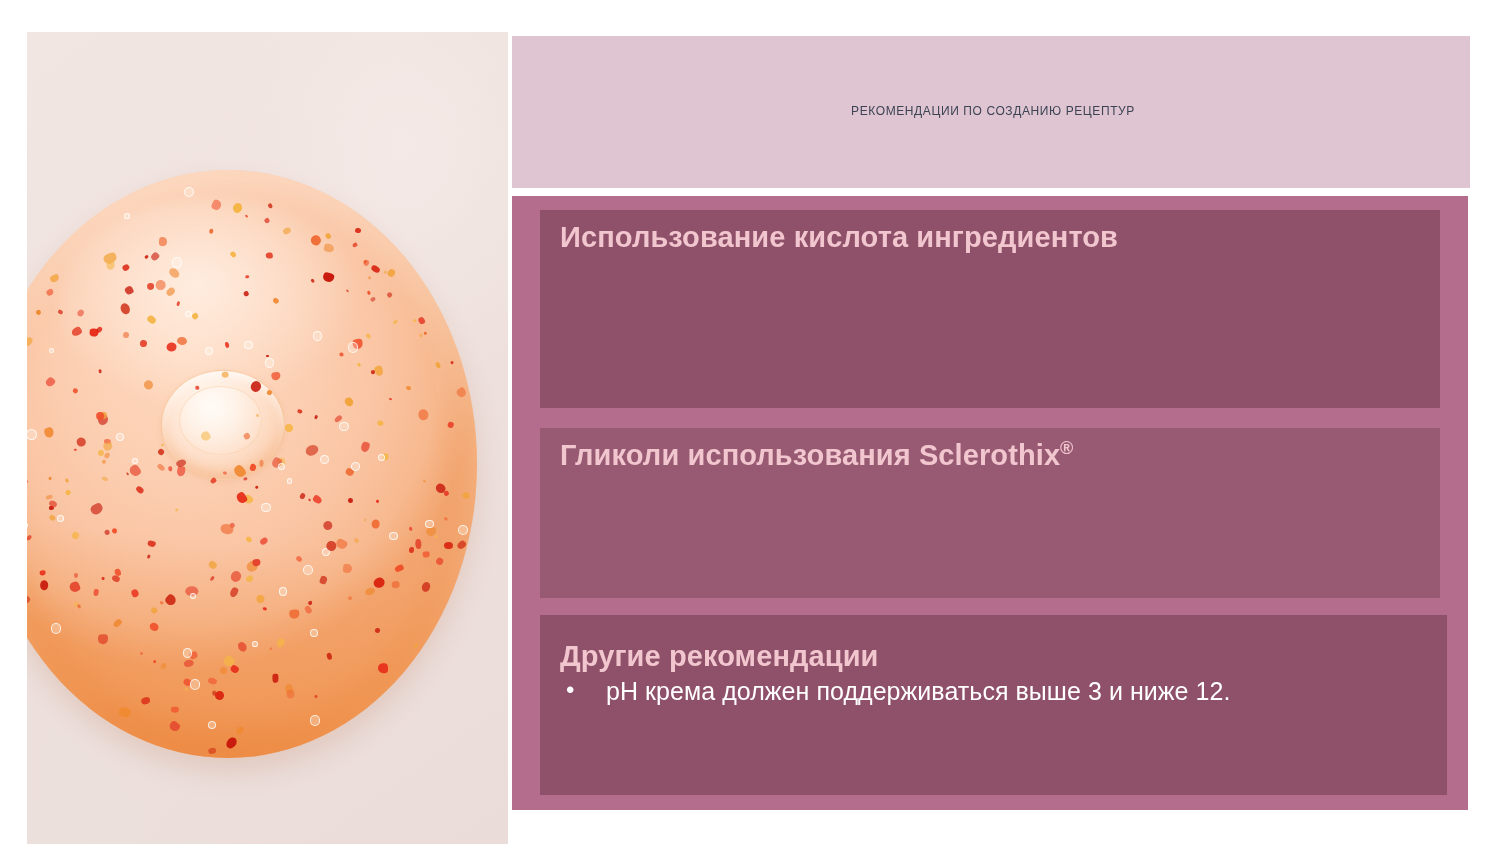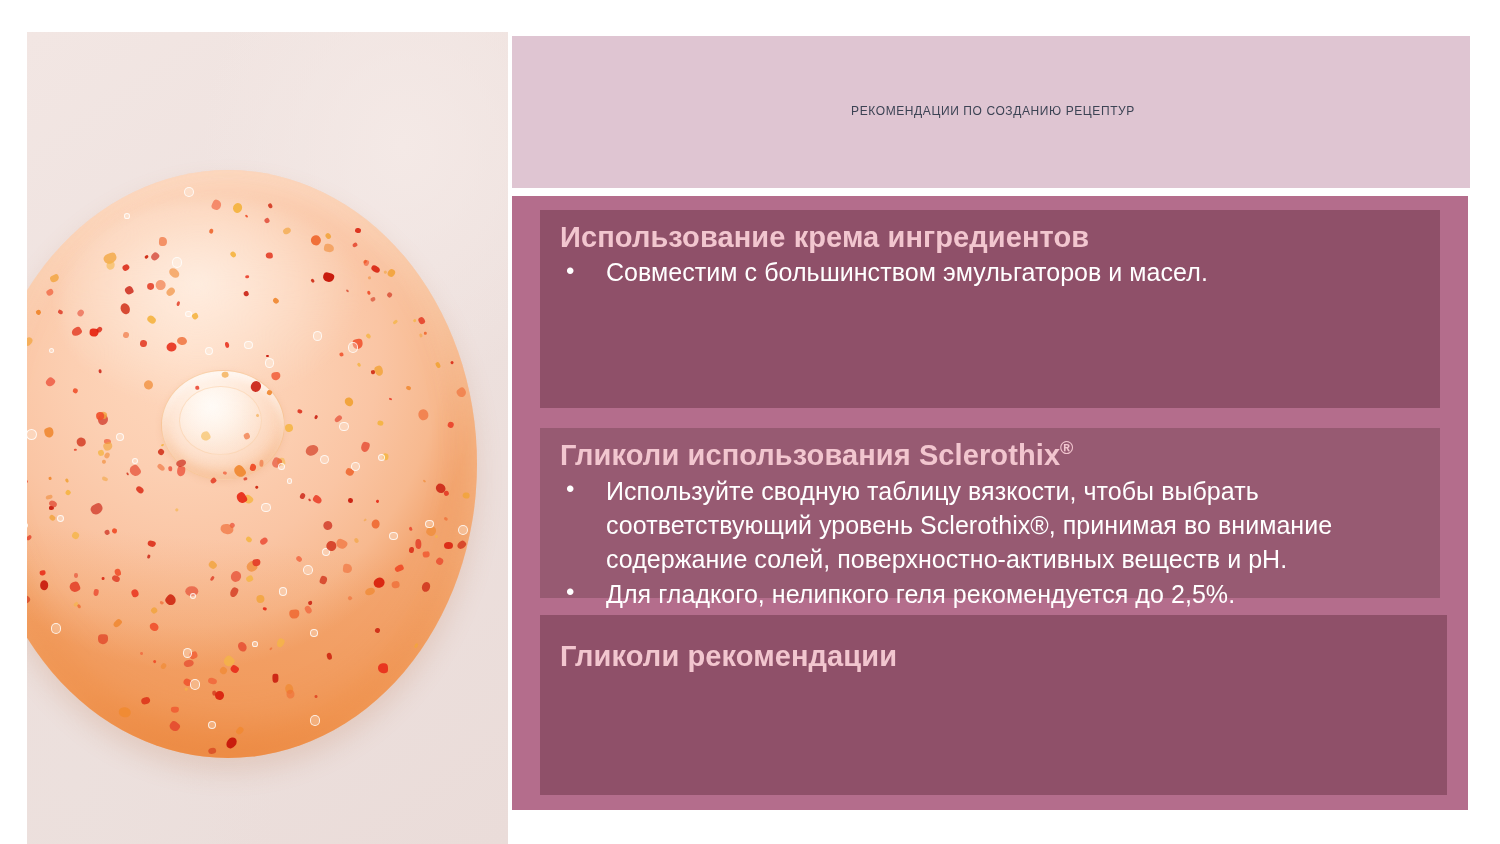--- a/index.html
+++ b/index.html
@@ -500,34 +500,30 @@
     </div>
   </div>
 
   <div class="title-bar">
     <div class="title-text" id="slide-title" style="font-size: 12px;">РЕКОМЕНДАЦИИ ПО СОЗДАНИЮ РЕЦЕПТУР</div>
   </div>
 
   <div class="content-panel">
 
     <div class="card card-1">
-      <h2 class="card-heading"><span>Использование крема ингредиентов</span><span class="sup-r"></span></h2>
-      <ul class="bullets">
-        <li>Совместим с большинством эмульгаторов и масел.</li>
-      </ul>
-    </div>
-
-    <div class="card card-2">
-      <h2 class="card-heading"><span>Гликоли использования Sclerothix</span><span class="sup-r">®</span></h2>
-      <ul class="bullets">
-        <li>Используйте сводную таблицу вязкости, чтобы выбрать соответствующий уровень Sclerothix®, принимая во внимание содержание солей, поверхностно-активных веществ и pH.</li>
-        <li>Для гладкого, нелипкого геля рекомендуется до 2,5%.</li>
-      </ul>
-    </div>
-
-    <div class="card card-3">
-      <h2 class="card-heading"><span>Гликоли рекомендации</span><span class="sup-r"></span></h2>
+      <h2 class="card-heading"><span>Использование кислота ингредиентов</span><span class="sup-r"></span></h2>
       <ul class="bullets">
       </ul>
     </div>
 
+    <div class="card card-2">
+      <h2 class="card-heading"><span>Гликоли использования Sclerothix</span><span class="sup-r">®</span></h2>
+    </div>
+
+    <div class="card card-3">
+      <h2 class="card-heading"><span>Другие рекомендации</span><span class="sup-r"></span></h2>
+      <ul class="bullets">
+        <li>pH крема должен поддерживаться выше 3 и ниже 12.</li>
+      </ul>
+    </div>
+
   </div>
 </div>
 
 </body></html>

